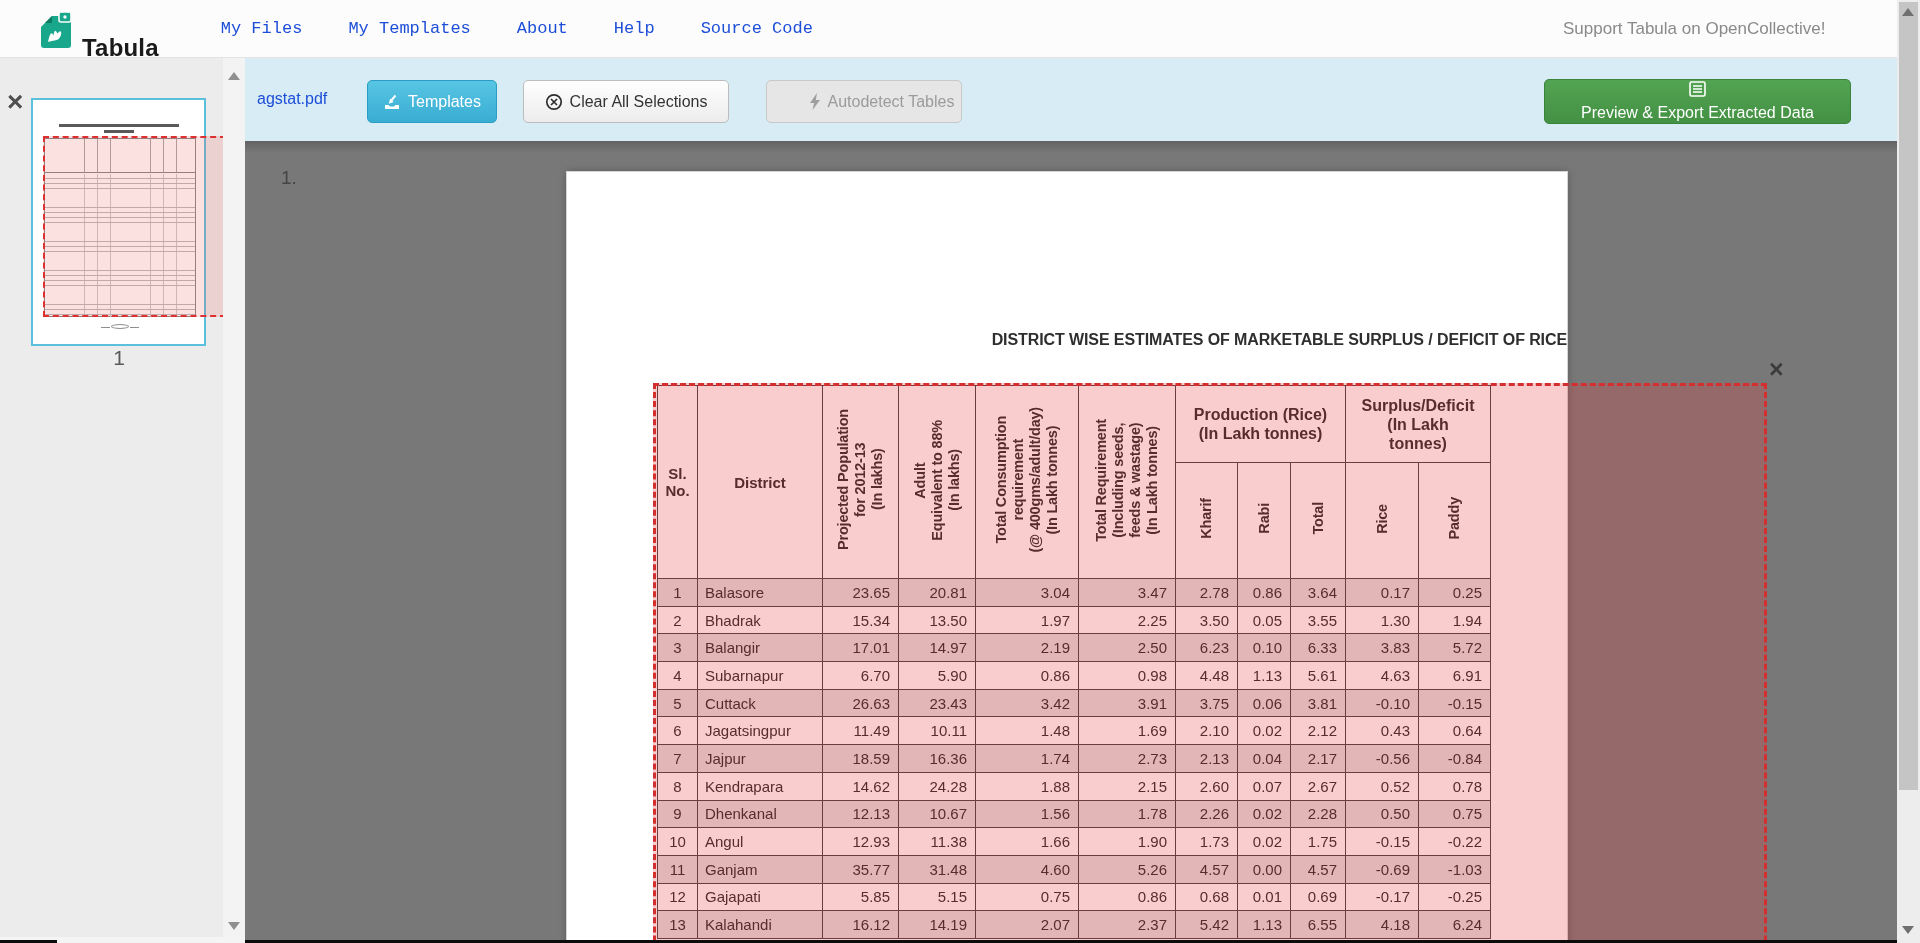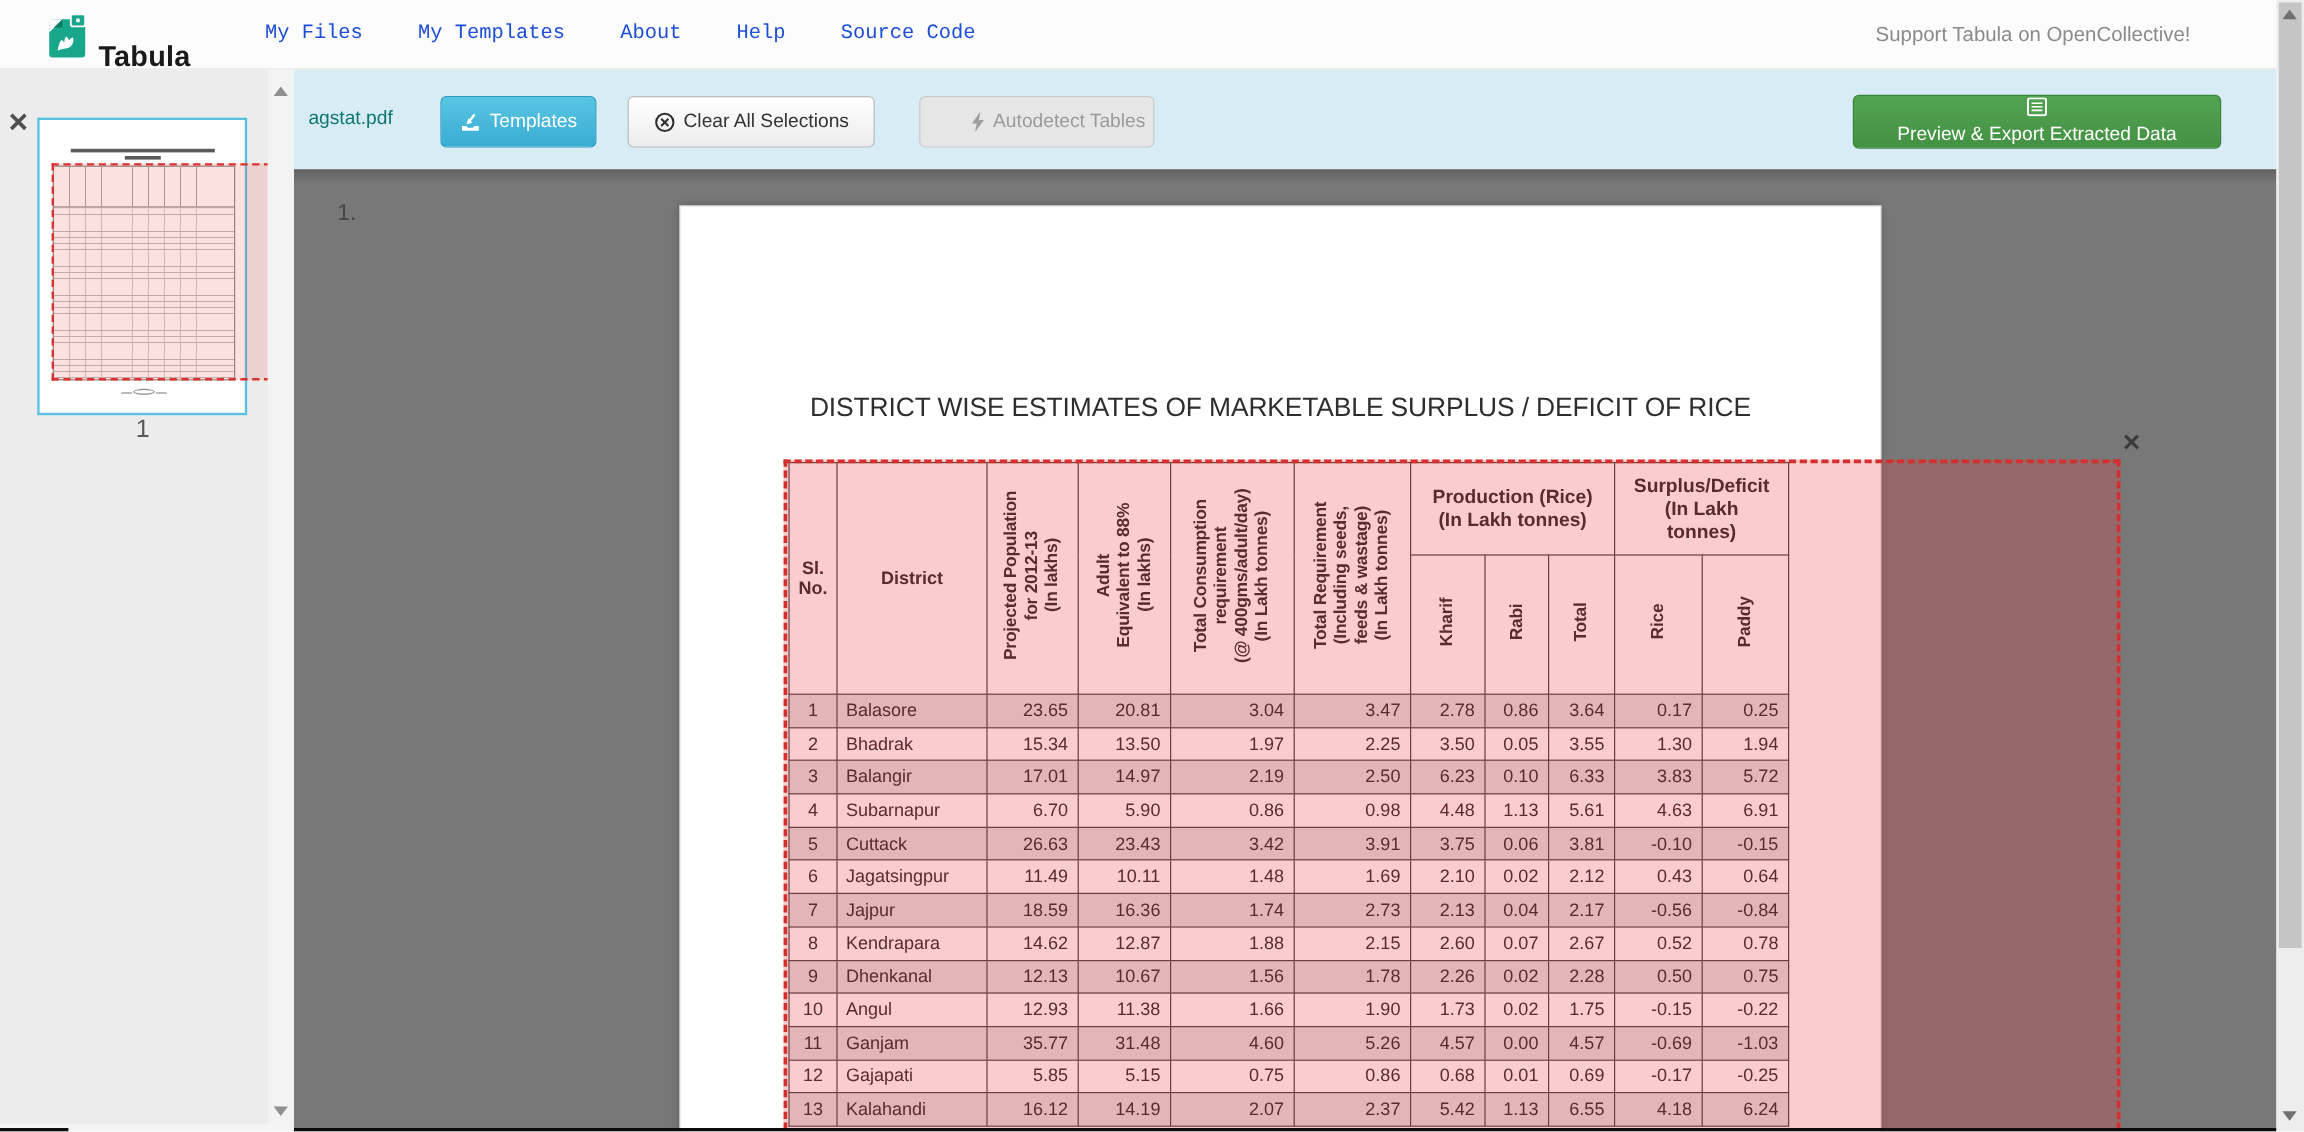--- a/index.html
+++ b/index.html
@@ -13,21 +13,21 @@
             display:flex; align-items:center; }
   .logo { margin-left:40px; width:34px; height:42px; }
   .brand { font-size:24px; font-weight:bold; color:#1a1a1a; margin-left:8px; letter-spacing:0.2px;margin-top:38px; }
   .nav-link { font-size:17px; color:#1d4ed8; margin-left:46px; cursor:pointer;font-family:Liberation Mono, monospace; }
   .nav-link.first { margin-left:62px; }
   .support-link { position:absolute; left:1563px; top:19px; font-size:17px; color:#8a8a8a; cursor:pointer; }
 
   
   .main-col { position:absolute; left:245px; top:58px; width:1652px; height:885px; }
   .toolbar { position:absolute; left:0; top:0; width:1652px; height:83px; background:#d8ecf6; }
-  .filename { position:absolute; left:12px; top:32px; font-size:16px; color:#0f766e; }
+  .filename { position:absolute; left:12px; top:32px; font-size:16px; color:#1d4ed8; }
   .btn { position:absolute; top:22px; height:43px; border-radius:5px; font-size:16px;
          display:flex; align-items:center; justify-content:center; gap:7px; cursor:pointer;
          font-family:"Liberation Sans", sans-serif; }
   .btn-templates { left:122px; width:130px; color:#fff;
          background:linear-gradient(#58c5e4,#39add2); border:1px solid #2b9cc4; }
   .btn-clear { left:278px; width:206px; color:#333;
          background:linear-gradient(#ffffff,#ececec); border:1px solid #bdbdbd; }
   .btn-autodetect { left:521px; width:196px; color:#9b9b9b;
          background:#e6e6e6; border:1px solid #c9c9c9; cursor:default;padding-left:35px; }
   .btn-export { left:1299px; top:21px; width:307px; height:45px; color:#fff;
@@ -67,21 +67,21 @@
   .sidebar-hthumb { position:absolute; left:0; top:3px; width:57px; height:3px; background:#0c0c0c; }
 
   
   .viewer { position:absolute; left:0; top:83px; width:1652px; height:802px;
             background:#787878; overflow:hidden; }
   .viewer:before { content:""; position:absolute; left:0; top:0; width:100%; height:12px;
             background:linear-gradient(rgba(0,0,0,0.18), rgba(0,0,0,0)); z-index:4; }
   .page-label { position:absolute; left:36px; top:26px; font-size:19px; color:#454545; z-index:0; }
   .pdf-page { position:absolute; left:322px; top:31px; width:1000px; height:1100px; background:#fff;
             box-shadow:0 0 0 1px #d5d5d5, 0 0 8px rgba(0,0,0,0.3); z-index:1; cursor:crosshair; }
-  .doc-title { text-align:center; margin-top:157px; font-size:22px; font-weight:normal;
+  .doc-title { text-align:right; margin-top:157px; font-size:16px; font-weight:bold;
             color:#2e2e2e; line-height:21px; letter-spacing:-0.1px; }
 
   
   .doc-table { position:absolute; left:90px; top:213px; width:833px; border-collapse:collapse;
             color:#262626; table-layout:fixed; }
   .doc-table th, .doc-table td { border:1px solid #3f3f3f; padding:0; }
   .doc-table th { font-weight:bold; white-space:pre-line; }
   .h-flat { font-size:15px; }
   .h-group { font-size:16px; line-height:19px; height:77px; }
   .rot { writing-mode:vertical-rl; transform:rotate(180deg); white-space:pre-line;
@@ -338,21 +338,21 @@
                 <td class="a-r">2.13</td>
                 <td class="a-r">0.04</td>
                 <td class="a-r">2.17</td>
                 <td class="a-r">-0.56</td>
                 <td class="a-r">-0.84</td>
               </tr>
               <tr>
                 <td class="a-c">8</td>
                 <td class="a-l">Kendrapara</td>
                 <td class="a-r">14.62</td>
-                <td class="a-r">12.87</td>
+                <td class="a-r">24.28</td>
                 <td class="a-r">1.88</td>
                 <td class="a-r">2.15</td>
                 <td class="a-r">2.60</td>
                 <td class="a-r">0.07</td>
                 <td class="a-r">2.67</td>
                 <td class="a-r">0.52</td>
                 <td class="a-r">0.78</td>
               </tr>
               <tr>
                 <td class="a-c">9</td>

